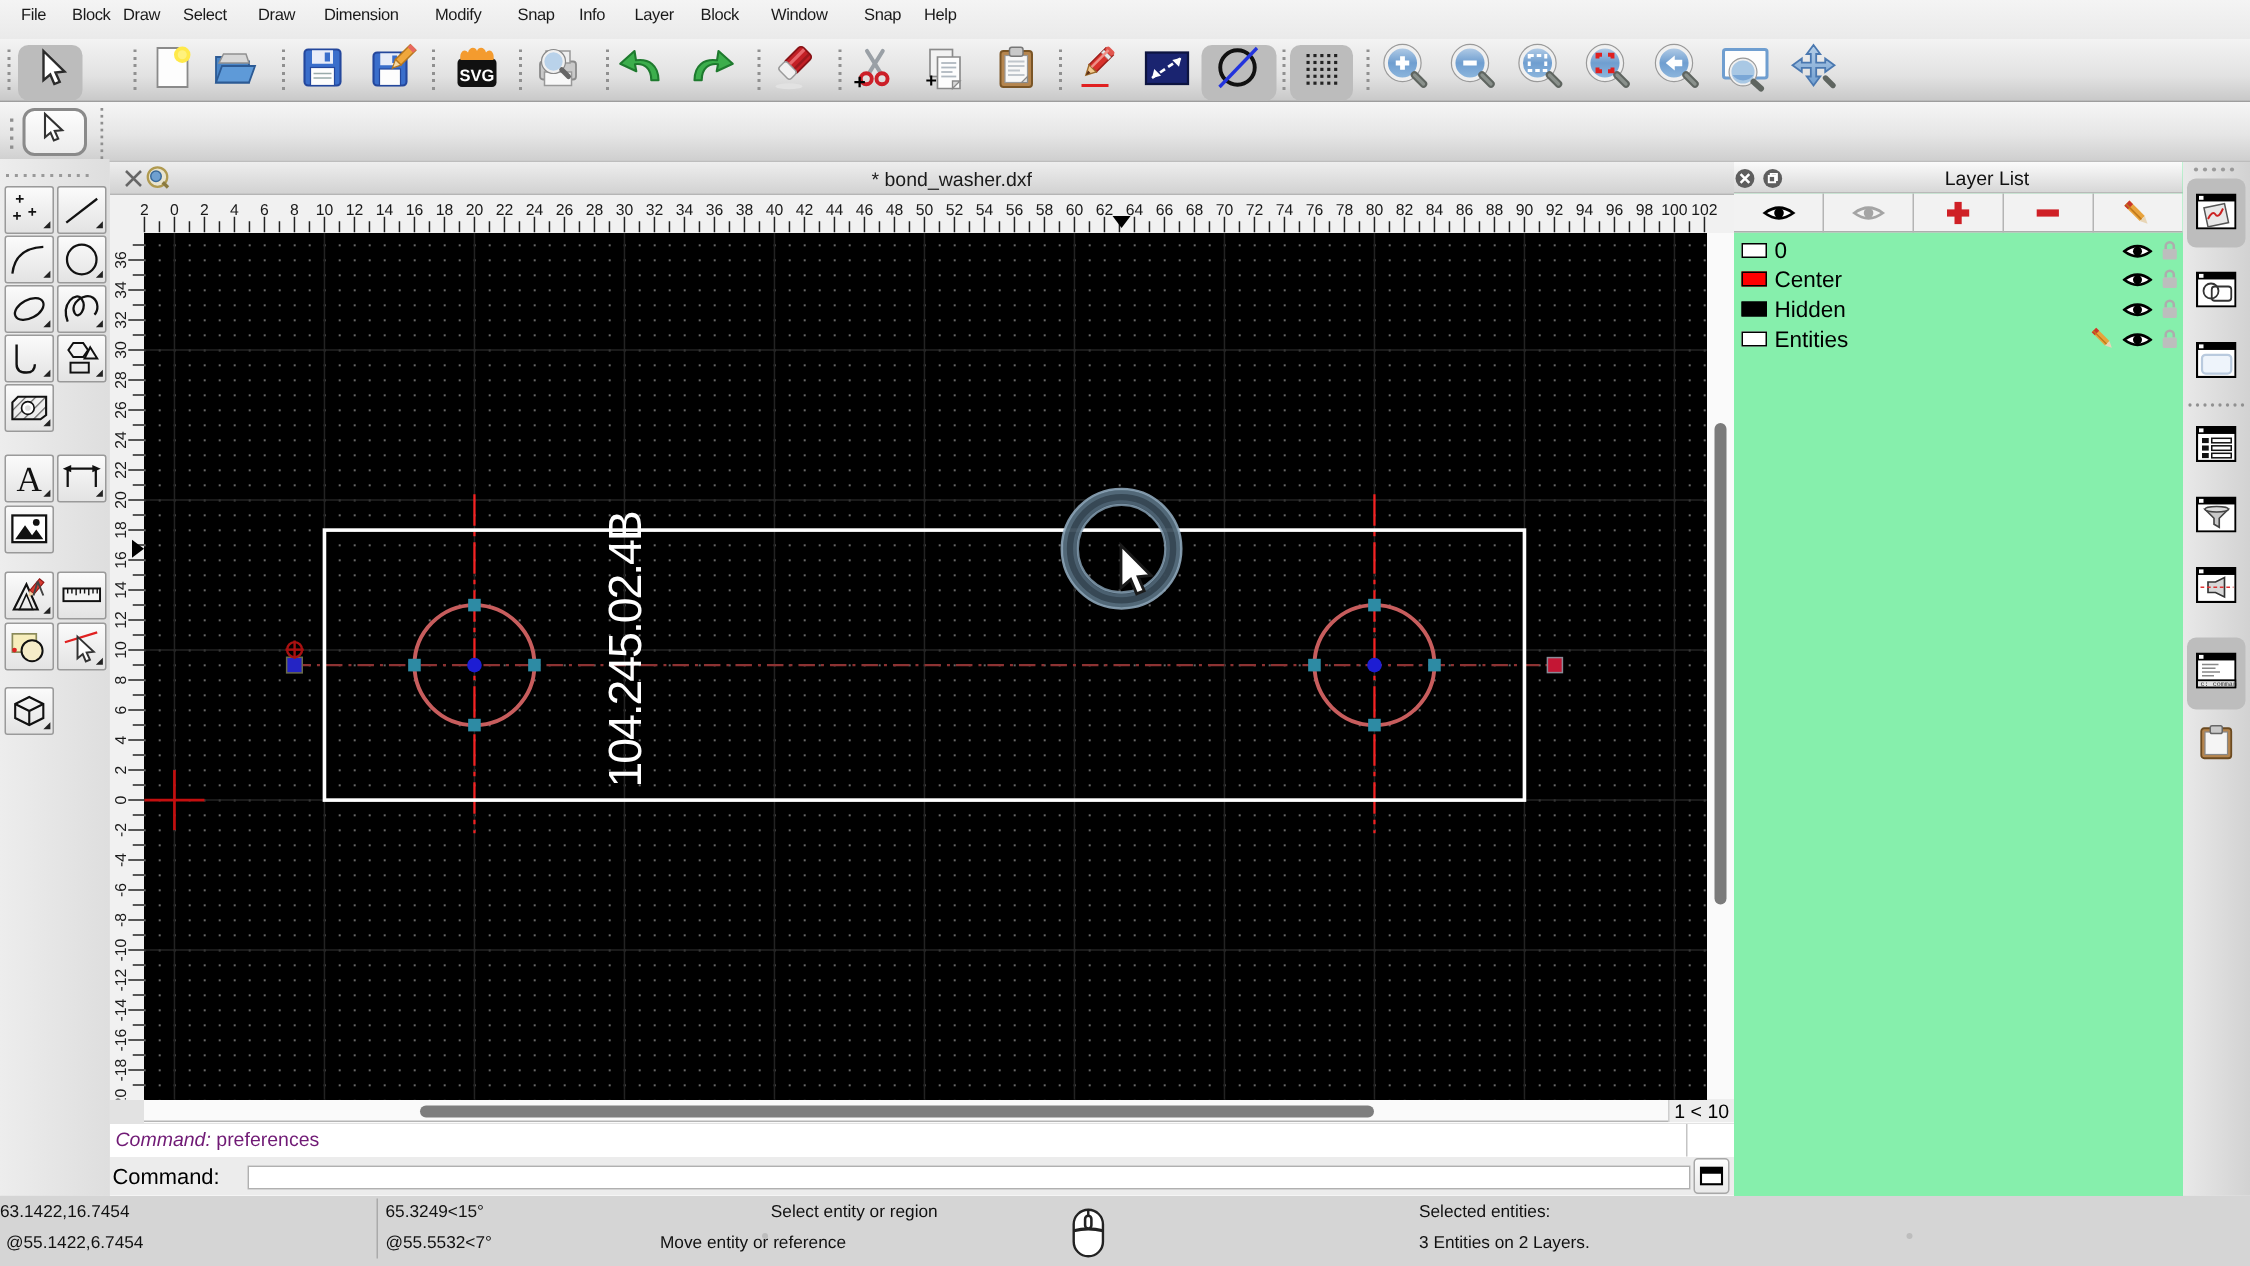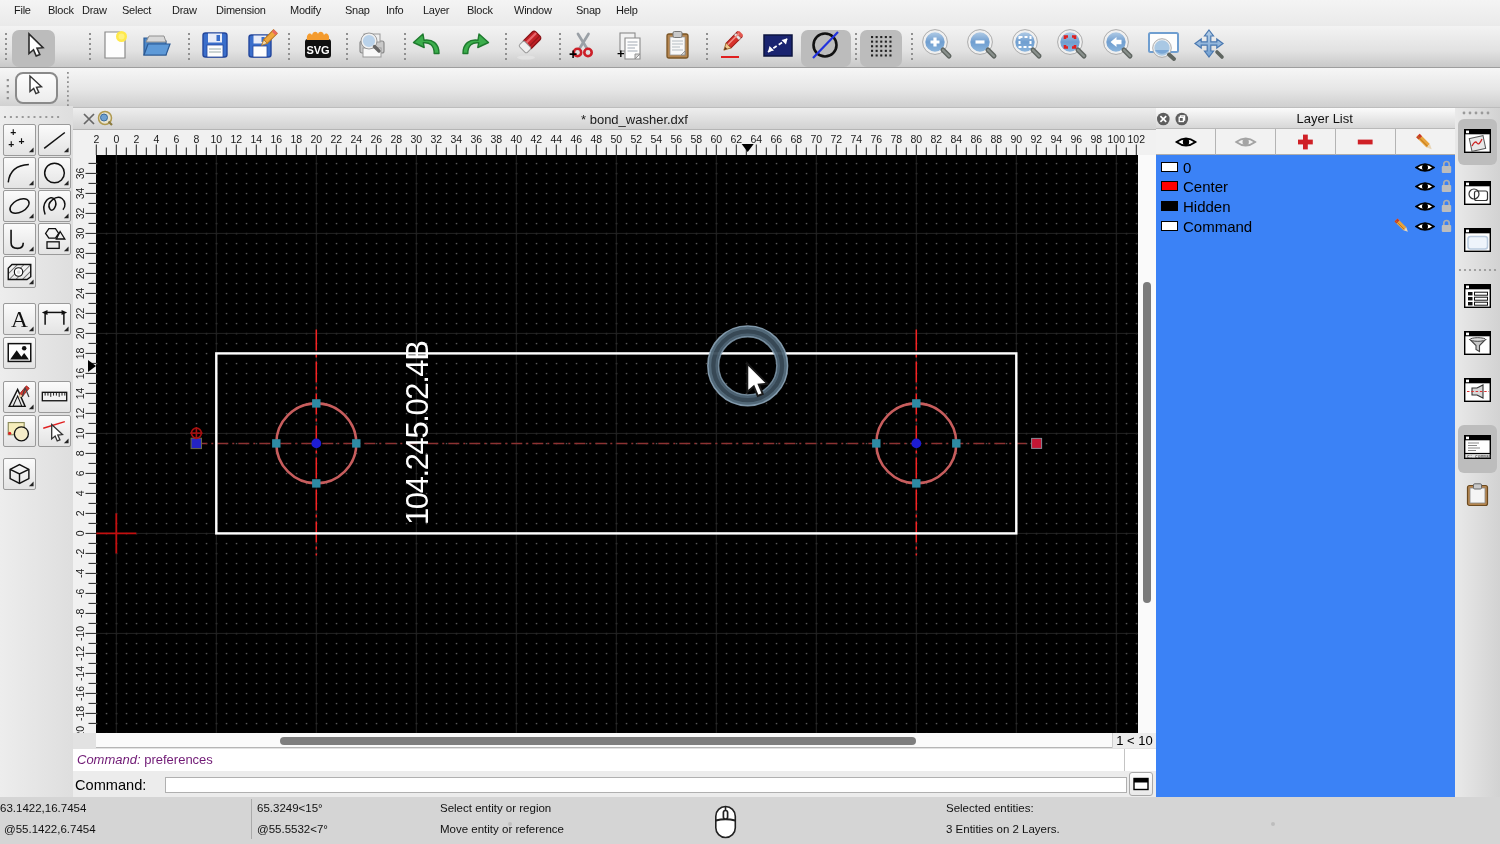--- a/index.html
+++ b/index.html
@@ -12,21 +12,21 @@
 .palbtn{position:absolute;width:33px;height:32px;background:linear-gradient(#fbfbfb,#e3e3e3);border:1px solid #9a9a9a;border-radius:2px}
 #tabbar{will-change:transform;position:absolute;left:73px;top:108px;width:1083px;height:22px;background:linear-gradient(#eee,#d2d2d2);border-bottom:1px solid #b5b5b5;font-size:13px;color:#222}
 #hruler{will-change:transform;position:absolute;left:73px;top:130px;width:1083px;height:25px;background:#f1f1f1}
 #vruler{will-change:transform;position:absolute;left:73px;top:155px;width:23px;height:578px;background:#f1f1f1}
 #canvas{position:absolute;left:96px;top:155px;width:1042px;height:578px;background:#000;will-change:transform}
 #vsb{position:absolute;left:1138px;top:155px;width:18px;height:578px;background:#fafafa}
 #hsbrow{will-change:transform;position:absolute;left:96px;top:733px;width:1060px;height:15px;background:#fafafa;border-bottom:1px solid #b5b5b5}
 #cmdhist{will-change:transform;position:absolute;left:73px;top:749px;width:1083px;height:22px;background:#fff;font-size:13px}
 #cmdrow{will-change:transform;position:absolute;left:73px;top:771px;width:1083px;height:26px;background:#ececec;font-size:13px}
 #statusbar{will-change:transform;position:absolute;left:0;top:797px;width:1500px;height:47px;background:#d5d5d5;font-size:11.5px;color:#111}
-#layerpanel{will-change:transform;position:absolute;left:1156px;top:108px;width:299px;height:689px;background:#3b82f6}
+#layerpanel{will-change:transform;position:absolute;left:1156px;top:108px;width:299px;height:689px;background:#86efac}
 #lph{position:absolute;left:0;top:0;width:299px;height:21px;background:linear-gradient(#fbfbfb,#d7d7d7);border-bottom:1px solid #b9b9b9}
 #lptools{position:absolute;left:0;top:21px;width:299px;height:26px;background:#f2f2f2;border-bottom:1px solid #adadad}
 .lpcell{position:absolute;top:0;height:26px;border-right:1px solid #b4b4b4}
 #dock{position:absolute;left:1455px;top:108px;width:45px;height:689px;background:linear-gradient(90deg,#e9e9e9,#d2d2d2)}
 .lrow{position:absolute;left:0;width:299px;height:20px;font-size:15px;color:#000}
 .swatch{position:absolute;left:5px;top:4px;width:17px;height:10px;border:1.5px solid #000}
 .dicon{position:absolute;left:9px;width:27px;height:24px}
 </style></head><body>
 <div id="menubar">
 <span style="left:14px">File</span>
@@ -798,21 +798,21 @@
         <rect x="4" y="5.5" width="14" height="11" fill="#fff" stroke="#000" stroke-width="1.4"></rect>
         <rect x="4" y="5.5" width="14" height="4" fill="#000"></rect>
       </svg></div>
   </div>
 <div id="statusbar">
 <span style="position:absolute;left:0;top:5px">63.1422,16.7454</span>
 <span style="position:absolute;left:4px;top:26px">@55.1422,6.7454</span>
 <div style="position:absolute;left:251px;top:2px;width:1px;height:40px;background:#aaa"></div>
 <span style="position:absolute;left:257px;top:5px">65.3249&lt;15°</span>
 <span style="position:absolute;left:257px;top:26px">@55.5532&lt;7°</span>
-<span style="position:absolute;left:440px;top:5px;width:259px;text-align:left">Select entity or region</span>
+<span style="position:absolute;left:440px;top:5px;width:259px;text-align:center">Select entity or region</span>
 <span style="position:absolute;left:440px;top:26px;width:259px;text-align:left">Move entity or reference</span>
 <svg style="position:absolute;left:714px;top:8px" width="24" height="34" viewBox="0 0 24 34">
       <rect x="1.8" y="1.5" width="19.5" height="31" rx="9.7" fill="#fff" stroke="#222" stroke-width="1.6"></rect>
       <path d="M1.8,15.5 Q11.5,13 21.3,15.5" fill="none" stroke="#222" stroke-width="2"></path>
       <line x1="11.5" y1="1.5" x2="11.5" y2="7" stroke="#222" stroke-width="1.6"></line>
       <line x1="11.5" y1="13" x2="11.5" y2="15" stroke="#222" stroke-width="1.6"></line>
       <rect x="9.4" y="5.5" width="4.2" height="8.5" rx="2.1" fill="#fff" stroke="#222" stroke-width="1.7"></rect>
     </svg>
 <span style="position:absolute;left:946px;top:5px">Selected entities:</span>
 <span style="position:absolute;left:946px;top:26px">3 Entities on 2 Layers.</span>
@@ -897,21 +897,21 @@
           <circle r="3" fill="#000"></circle>
         </g>
       </svg>
       <svg width="13" height="14" style="position:absolute;left:284px;top:2px">
         <path d="M3.8,6 V4.2 a2.7,2.7 0 0 1 5.4,0 V6" fill="none" stroke="#adadad" stroke-width="1.7"></path>
         <rect x="1.8" y="6" width="9.4" height="7" rx="1" fill="#bdbdbd"></rect>
       </svg>
     </div>
 <div class="lrow" style="top:108.8px">
       <span class="swatch" style="background:#fff"></span>
-      <span style="position:absolute;left:27px;top:1px">Command</span>
+      <span style="position:absolute;left:27px;top:1px">Entities</span>
       <svg width="18" height="18" style="position:absolute;left:237px;top:0px">
         <g transform="translate(9,9) rotate(-45)">
           <rect x="-2.1" y="-8.5" width="4.2" height="12.5" fill="#e8a33d"></rect>
           <rect x="-2.1" y="-8.5" width="4.2" height="2.8" fill="#c8372d"></rect>
           <path d="M-2.1,4 L0,8.3 L2.1,4 Z" fill="#e8d5b5"></path>
           <line x1="-0.7" y1="-8.5" x2="-0.7" y2="4" stroke="#c07818" stroke-width="0.9"></line>
         </g>
       </svg>
       <svg width="20" height="13" style="position:absolute;left:259px;top:3px">
         <g transform="translate(10,6.5)">

